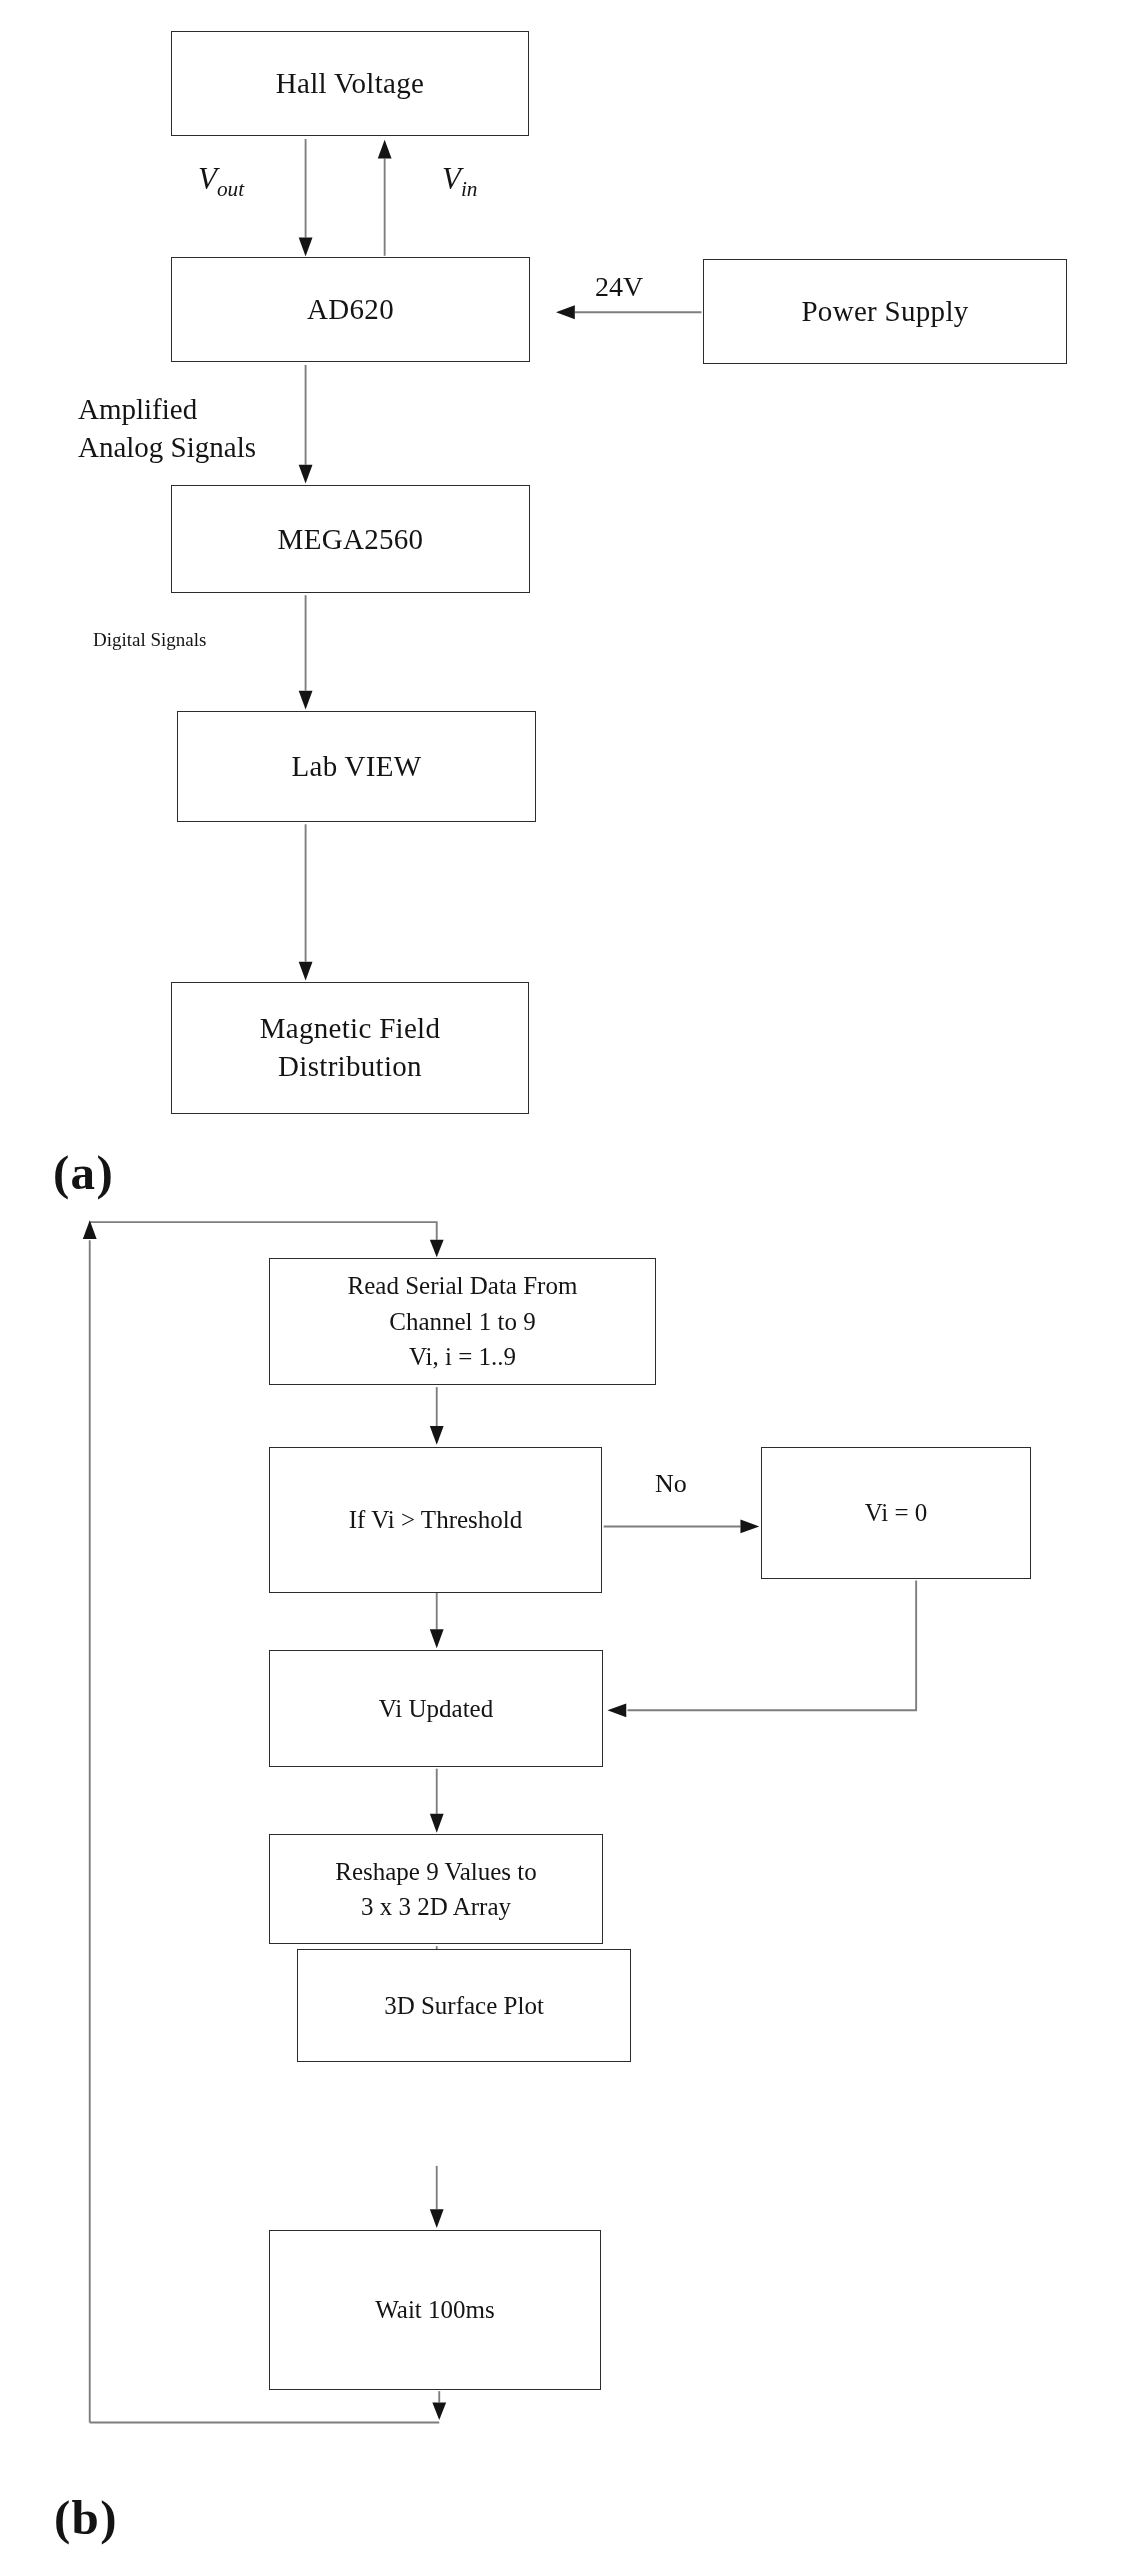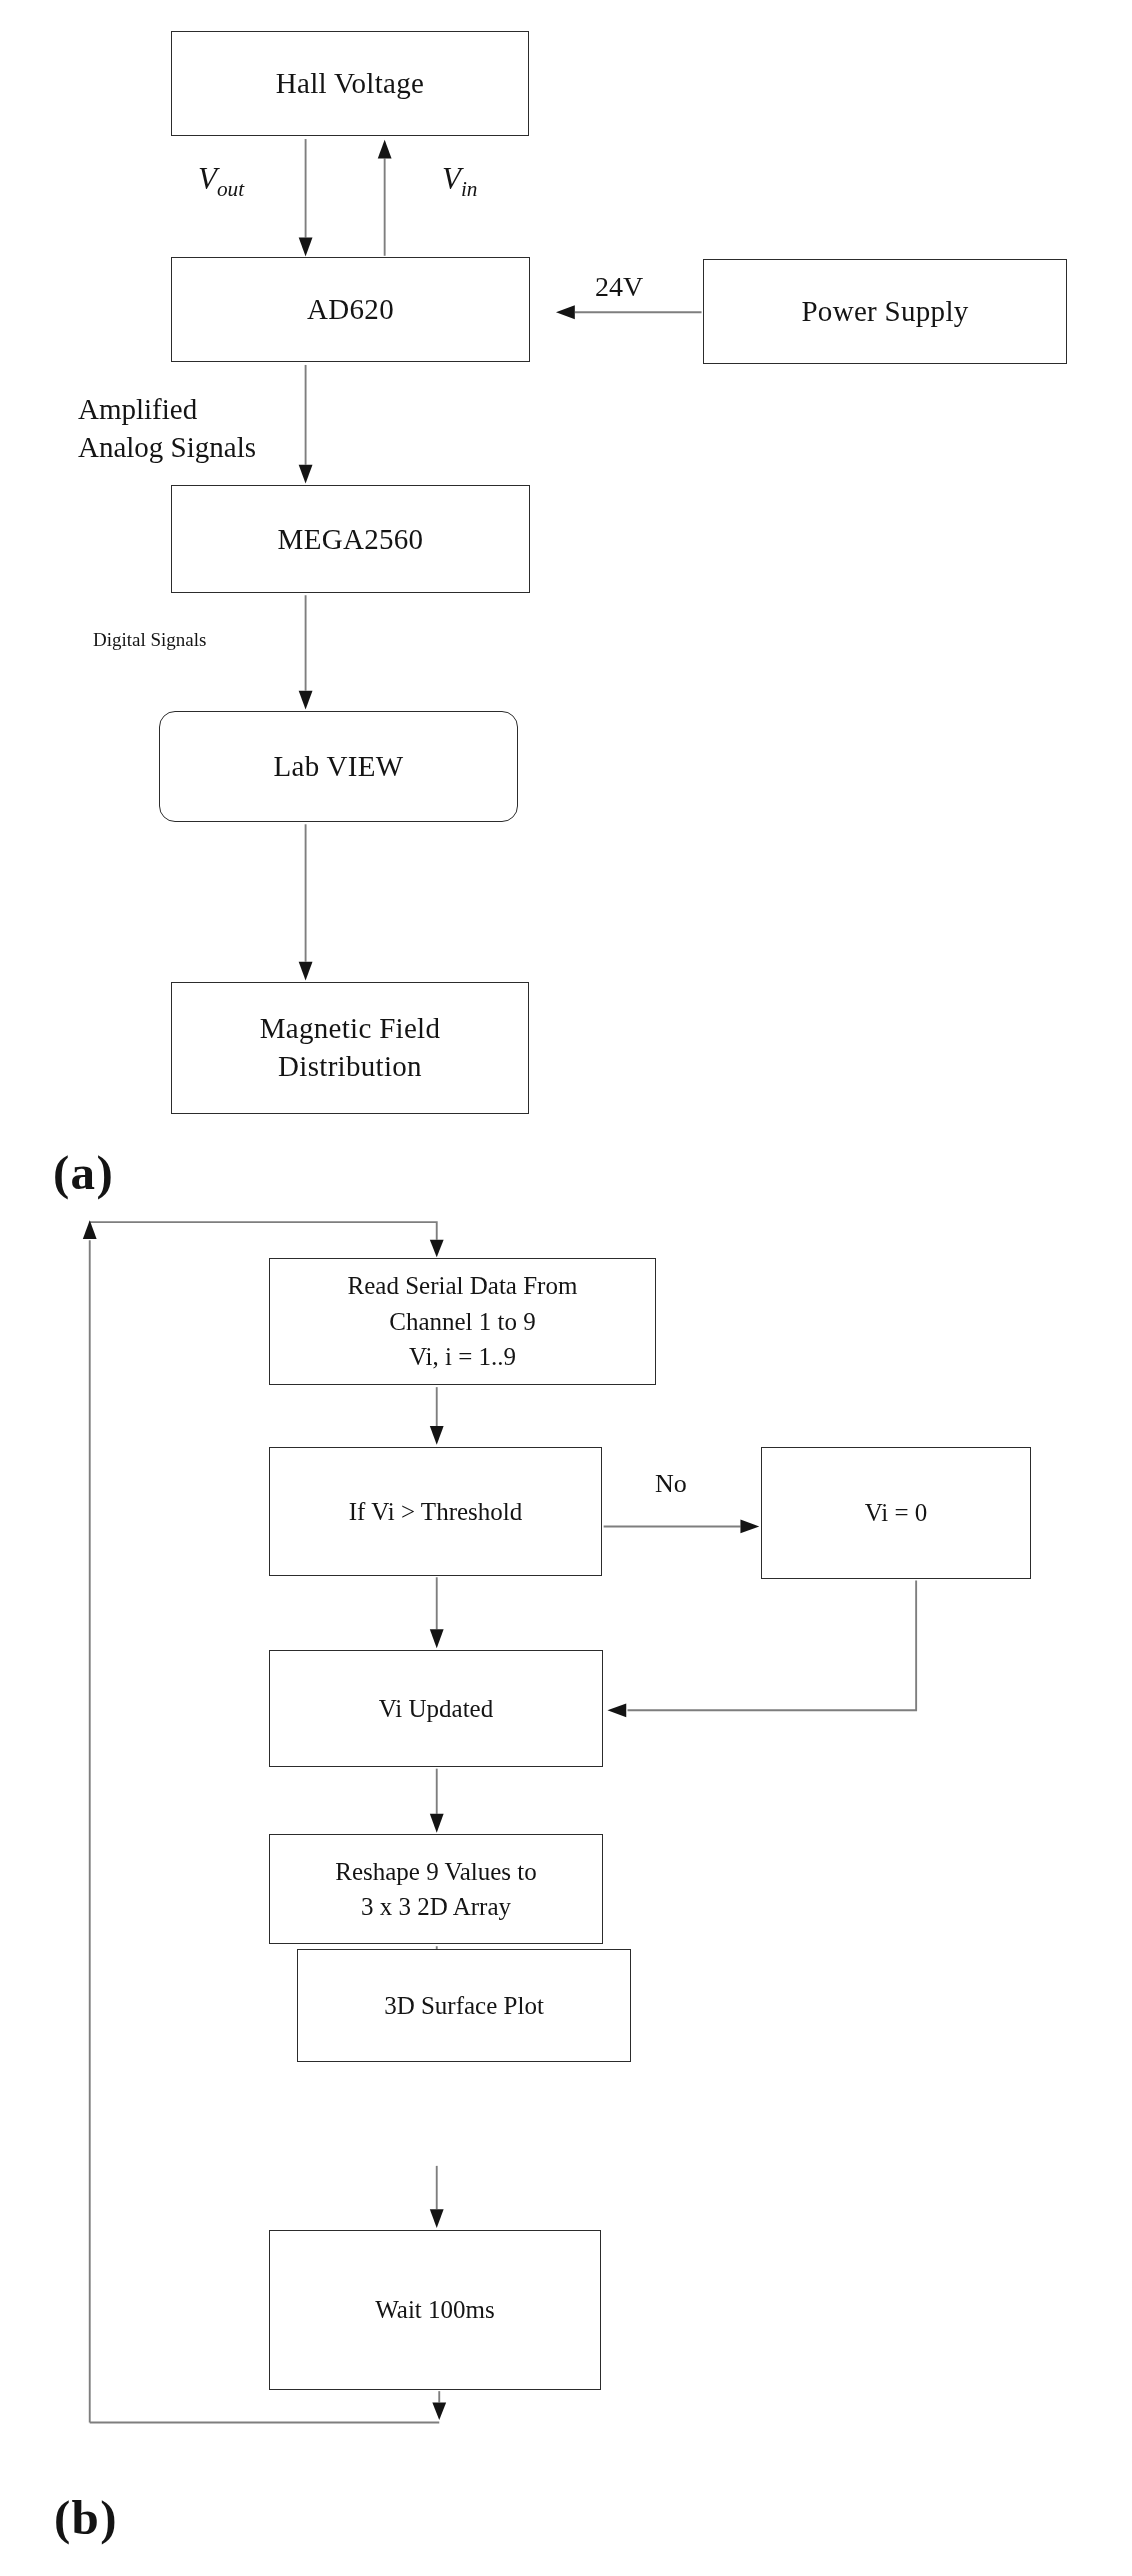--- a/index.html
+++ b/index.html
@@ -110,21 +110,21 @@
   </div>
 
   <div class="box fa" style="left:703px;top:259px;width:364px;height:105px;">
     <div>Power Supply</div>
   </div>
 
   <div class="box fa" style="left:171px;top:485px;width:359px;height:108px;">
     <div>MEGA2560</div>
   </div>
 
-  <div class="box fa" style="left:159px;top:711px;width:359px;height:111px;border-radius:16px;">
+  <div class="box fa" style="left:177px;top:711px;width:359px;height:111px;">
     <div>Lab VIEW</div>
   </div>
 
   <div class="box fa" style="left:171px;top:982px;width:358px;height:132px;line-height:1.3;">
     <div>Magnetic Field</div>
     <div>Distribution</div>
   </div>
 
   <div class="edge-label vlabel" style="left:198px;top:161px;">
     <span>V</span><sub class="vsub">out</sub>
@@ -144,21 +144,21 @@
   <div class="edge-label" style="left:93px;top:629px;font-size:19px;">Digital Signals</div>
 
   <div class="panel-label" style="left:53px;top:1144px;">(a)</div>
 
   <div class="box fb" style="left:269px;top:1258px;width:387px;height:127px;">
     <div>Read Serial Data From</div>
     <div>Channel 1 to 9</div>
     <div>Vi, i = 1..9</div>
   </div>
 
-  <div class="box fb" style="left:269px;top:1447px;width:333px;height:129px;">
+  <div class="box fb" style="left:269px;top:1447px;width:333px;height:146px;">
     <div>If Vi &gt; Threshold</div>
   </div>
 
   <div class="box fb" style="left:761px;top:1447px;width:270px;height:132px;">
     <div>Vi = 0</div>
   </div>
 
   <div class="box fb" style="left:269px;top:1650px;width:334px;height:117px;">
     <div>Vi Updated</div>
   </div>

